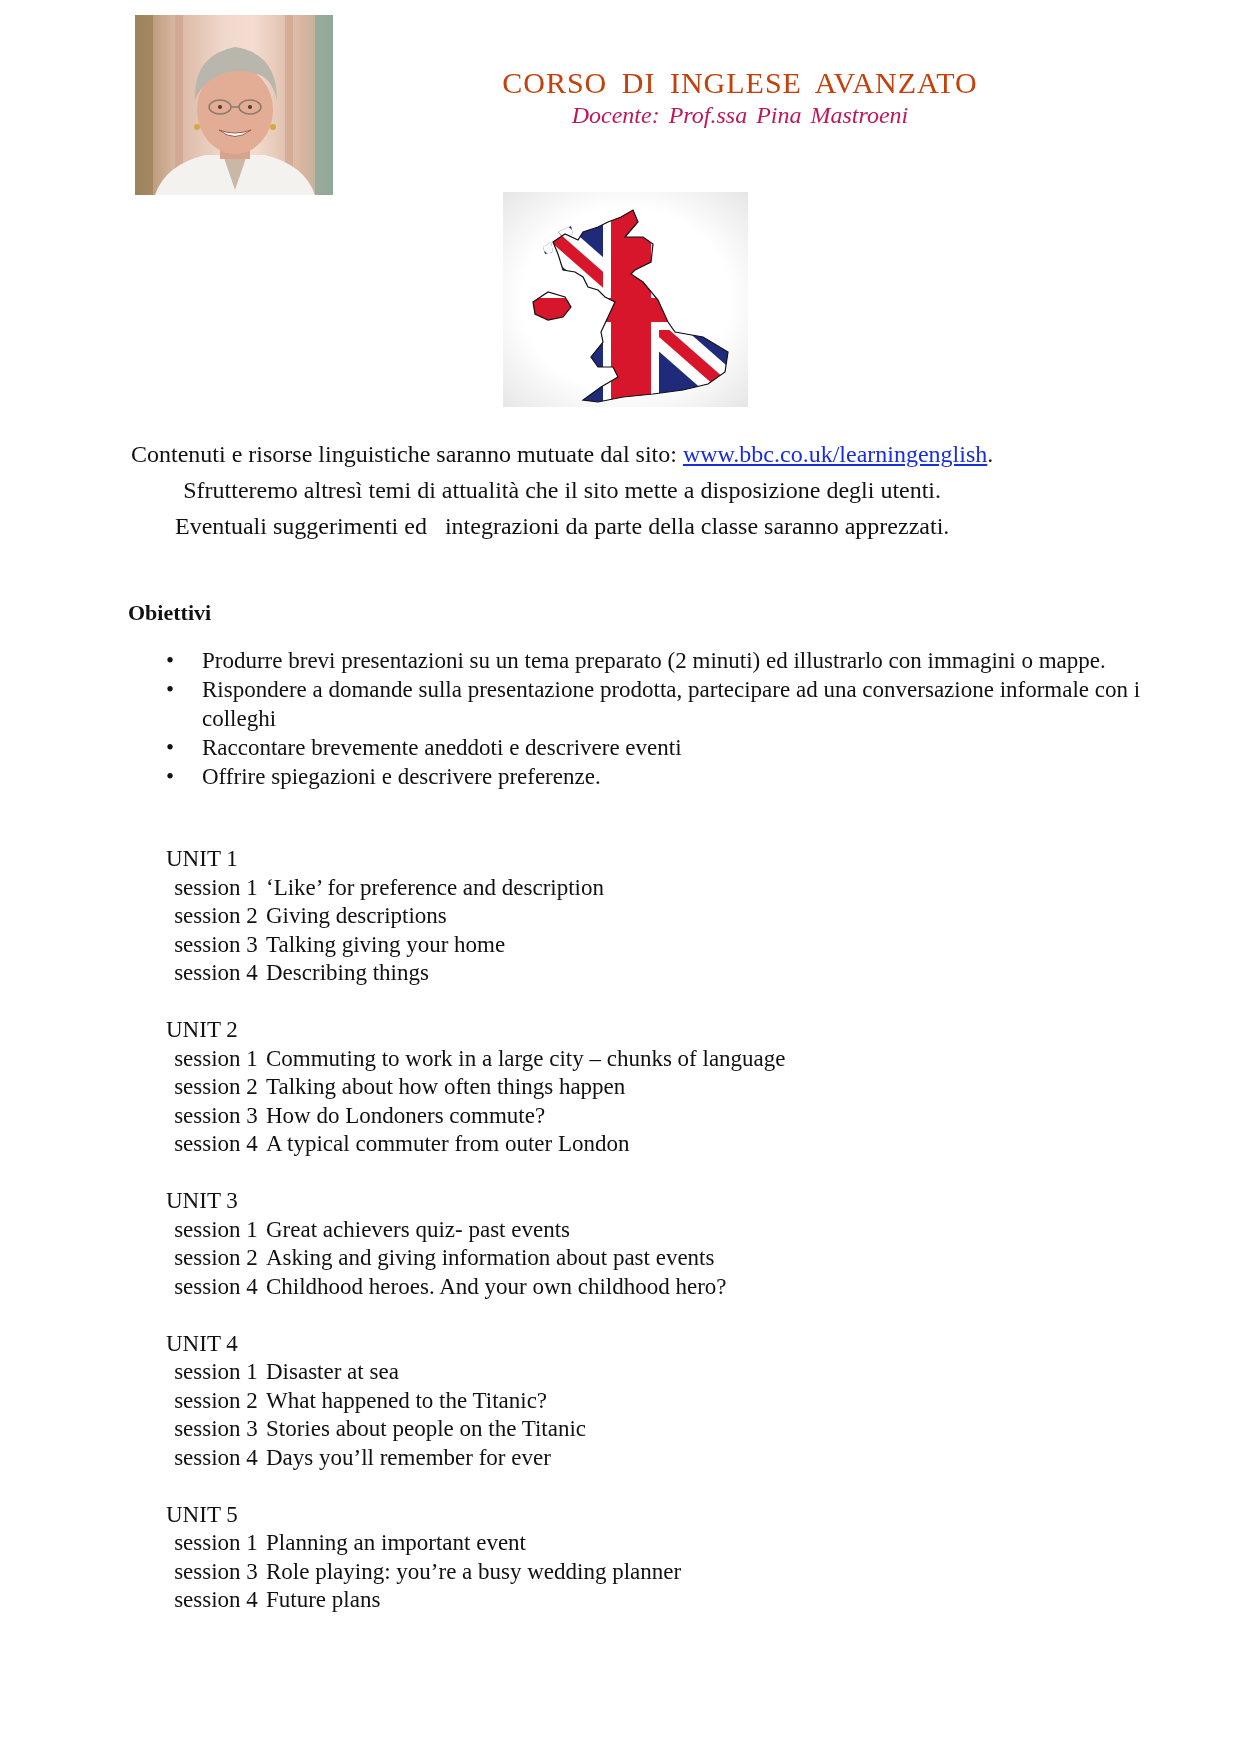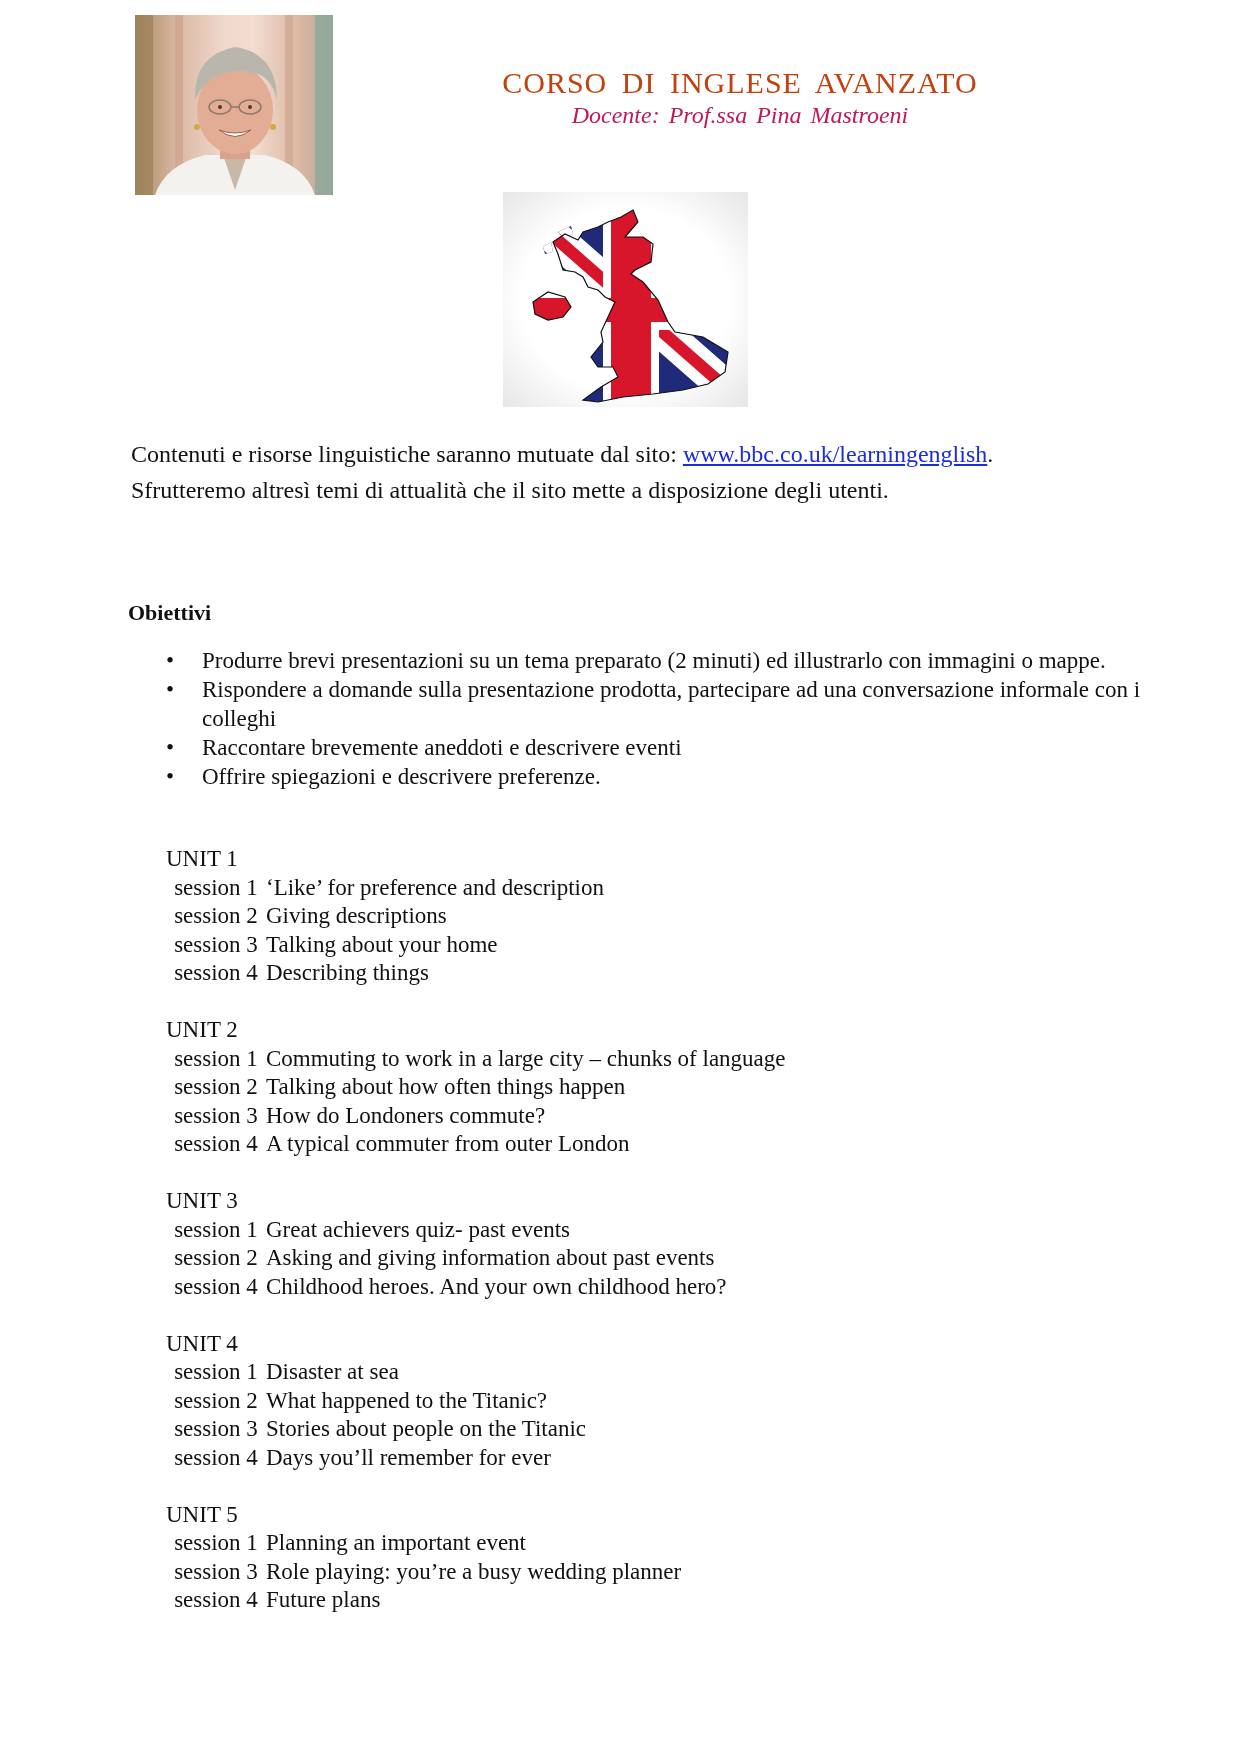--- a/index.html
+++ b/index.html
@@ -7,21 +7,21 @@
          font-family: "Liberation Serif", "DejaVu Serif", serif; color: #111; }
   .photo { position: absolute; left: 135px; top: 15px; width: 198px; height: 180px; overflow: hidden;
            background: linear-gradient(90deg, #a58a62 0%, #d9b5a0 20%, #f0d8cc 45%, #f3dcd0 60%, #d8b49e 85%, #9fb0a0 100%); }
   .photo svg { width: 100%; height: 100%; display: block; }
   .title-block { position: absolute; left: 440px; top: 66px; width: 600px; text-align: center; }
   .title { font-size: 30px; letter-spacing: 1px; word-spacing: 6px; color: #c2410c; margin: 0; font-weight: normal; }
   .subtitle { font-size: 24px; font-style: italic; color: #be185d; margin-top: 2px; word-spacing: 3px; }
   .map { position: absolute; left: 503px; top: 192px; width: 245px; height: 215px;
          background: radial-gradient(ellipse at center, #ffffff 60%, #e6e6e6 100%); }
   .map svg { width: 100%; height: 100%; display: block; }
-  .intro { position: absolute; left: 131px; top: 436px; font-size: 24px; line-height: 36px; }
+  .intro { position: absolute; left: 131px; top: 436px; font-size: 24px; line-height: 36px; text-align: center; }
   .intro p { margin: 0; white-space: pre; }
   .intro a { color: #1a2ddb; text-decoration: underline; }
   .section-heading { position: absolute; left: 128px; top: 600px; font-size: 22px; font-weight: bold; }
   .objectives { position: absolute; left: 166px; top: 646px; width: 990px; font-size: 23px; line-height: 29px; margin: 0; padding: 0; list-style: none; }
   .objectives li { position: relative; padding-left: 36px; }
   .objectives li .bullet { position: absolute; left: 0; top: 0; }
   .units { position: absolute; left: 166px; top: 845px; font-size: 23px; line-height: 28.5px; }
   .unit { margin-bottom: 28.5px; }
   .unit-title { }
   .session { white-space: pre; }
@@ -95,36 +95,37 @@
     <g fill="none" stroke="#111" stroke-width="1.2">
       <path d="M118 25 L130 18 L135 30 L122 45 L140 45 L150 52 L148 70 L132 78 L128 82 L140 90 L155 108 L165 130 L172 140 L200 145 L225 160 L222 180 L205 192 L180 198 L150 202 L120 205 L95 210 L80 208 L98 195 L115 185 L110 175 L95 175 L88 165 L100 150 L98 140 L105 125 L112 110 L102 105 L95 98 L85 95 L80 85 L72 80 L60 78 L55 62 L50 50 L62 42 L75 48 L80 40 L95 35 L105 30 Z"></path>
       <path d="M30 110 L45 100 L62 105 L68 115 L60 125 L45 128 L32 122 Z"></path>
     </g>
   </svg>
 </div>
 
 <div class="intro">
   <p><span>Contenuti e risorse linguistiche saranno mutuate dal sito: </span><a href="#">www.bbc.co.uk/learningenglish</a><span>.</span></p>
   <p>Sfrutteremo altresì temi di attualità che il sito mette a disposizione degli utenti.</p>
+  <p>Eventuali suggerimenti ed   integrazioni da parte della classe saranno apprezzati.</p>
 </div>
 
 <div class="section-heading">Obiettivi</div>
 <ul class="objectives">
   <li><span class="bullet">•</span><span>Produrre brevi presentazioni su un tema preparato (2 minuti) ed illustrarlo con immagini o mappe.</span></li>
   <li><span class="bullet">•</span><span>Rispondere a domande sulla presentazione prodotta, partecipare ad una conversazione informale con i colleghi</span></li>
   <li><span class="bullet">•</span><span>Raccontare brevemente aneddoti e descrivere eventi</span></li>
   <li><span class="bullet">•</span><span>Offrire spiegazioni e descrivere preferenze.</span></li>
 </ul>
 
 <div class="units">
   <div class="unit">
     <div class="unit-title">UNIT 1</div>
     <div class="session"><span class="num">session 1</span><span>‘Like’ for preference and description</span></div>
     <div class="session"><span class="num">session 2</span><span>Giving descriptions</span></div>
-    <div class="session"><span class="num">session 3</span><span>Talking about your home</span></div>
+    <div class="session"><span class="num">session 3</span><span>Talking giving your home</span></div>
     <div class="session"><span class="num">session 4</span><span>Describing things</span></div>
   </div>
   <div class="unit">
     <div class="unit-title">UNIT 2</div>
     <div class="session"><span class="num">session 1</span><span>Commuting to work in a large city – chunks of language</span></div>
     <div class="session"><span class="num">session 2</span><span>Talking about how often things happen</span></div>
     <div class="session"><span class="num">session 3</span><span>How do Londoners commute?</span></div>
     <div class="session"><span class="num">session 4</span><span>A typical commuter from outer London</span></div>
   </div>
   <div class="unit">

